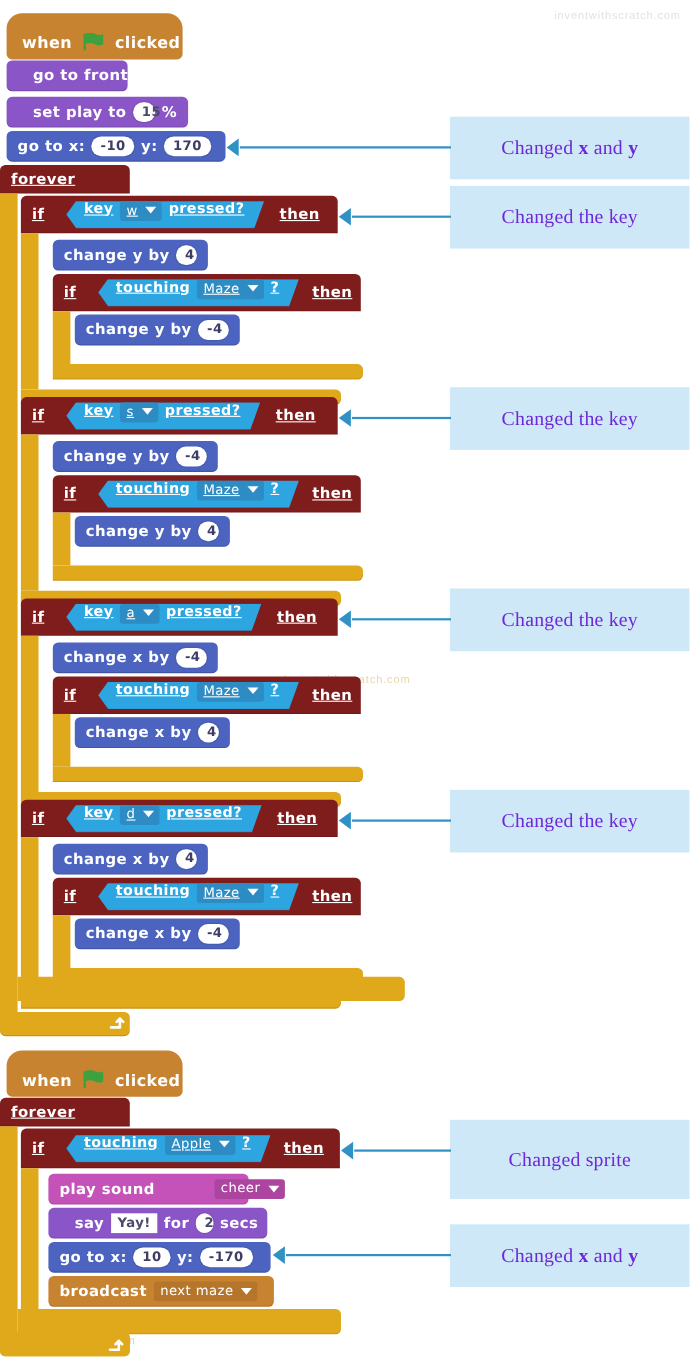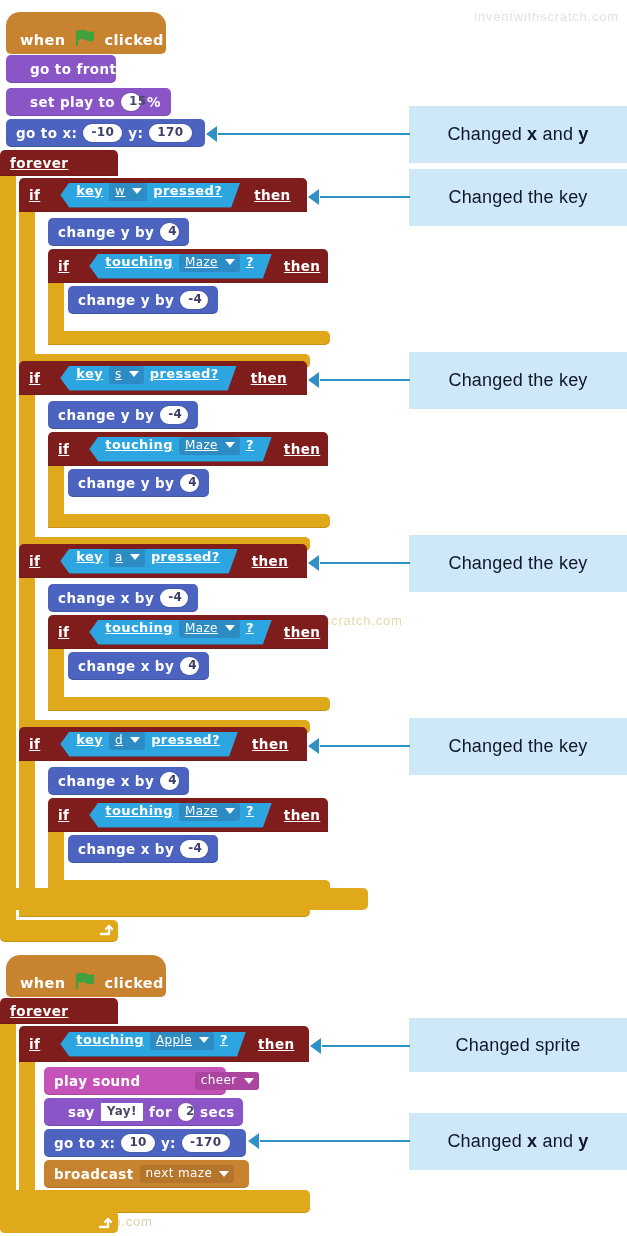--- a/index.html
+++ b/index.html
@@ -9,21 +9,21 @@
     background:#ffffff;
     font-family:"DejaVu Sans", sans-serif;
     position:relative;
     overflow:hidden;
   }
 
   
   .watermark {
     position:absolute;
     color:#e2e2e2;
-    font-size:13px;
+    font-size:10px;
     letter-spacing:0.8px;
     font-family:"Liberation Sans", sans-serif;
     white-space:nowrap;
     user-select:none;
   }
   .wm-tr { right:8px; top:9px; }
   .wm-mid { left:258px; top:613px; color:#e8d8a8; }
   .wm-bl { left:8px; top:1214px; color:#ded0a8; }
 
   
@@ -169,23 +169,23 @@
     width:17px; height:15px;
   }
 
   
   .callout {
     position:absolute;
     background:#cfe8f7;
     display:flex;
     align-items:center;
     justify-content:center;
-    color:#0f172a;
+    color:#6d28d9;
     font-size:18px;
-    font-family:Liberation Sans, sans-serif;
+    font-family:Liberation Serif, serif;
     letter-spacing:0.2px;
   }
   .callout b { font-weight:bold; }
   .leader { position:absolute; height:2px; background:#2f91c4; }
   .arrowhead {
     position:absolute;
     width:0; height:0;
     border-top:8px solid transparent;
     border-bottom:8px solid transparent;
     border-right:11px solid #2f91c4;
@@ -514,21 +514,21 @@
 </div>
 <div class="leader" style="left:320px; top:562px; width:90px;"></div>
 <div class="arrowhead" style="left:308px; top:555px;"></div>
 
 <div class="callout" style="left:409px; top:718px; width:218px; height:57px;">
   <span>Changed the key</span>
 </div>
 <div class="leader" style="left:320px; top:745px; width:90px;"></div>
 <div class="arrowhead" style="left:308px; top:738px;"></div>
 
-<div class="callout" style="left:409px; top:1018px; width:218px; height:54px;">
+<div class="callout" style="left:409px; top:1018px; width:218px; height:72px;">
   <span>Changed sprite</span>
 </div>
 <div class="leader" style="left:322px; top:1045px; width:88px;"></div>
 <div class="arrowhead" style="left:310px; top:1038px;"></div>
 
 <div class="callout" style="left:409px; top:1113px; width:218px; height:57px;">
   <span>Changed <b>x</b> and <b>y</b></span>
 </div>
 <div class="leader" style="left:260px; top:1140px; width:150px;"></div>
 <div class="arrowhead" style="left:248px; top:1133px;"></div>

